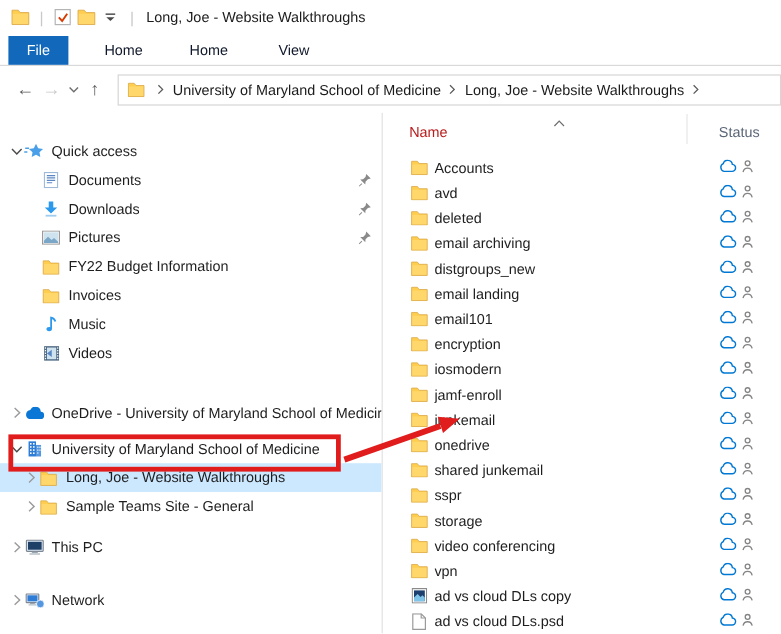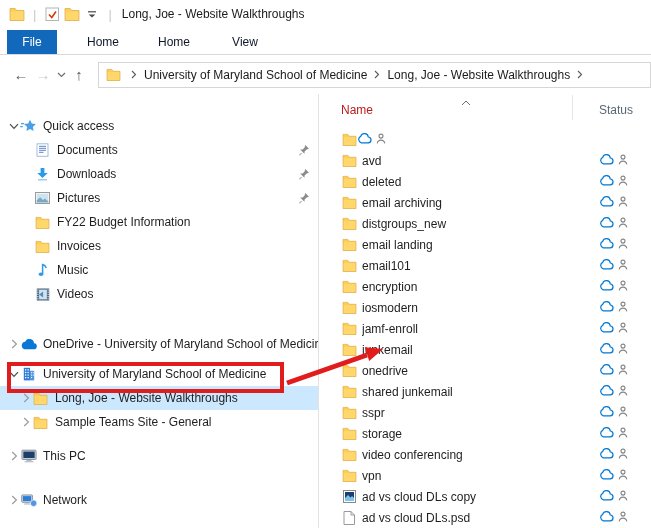--- a/index.html
+++ b/index.html
@@ -374,20 +374,21 @@
       </div>
       <div class="fl-rows" id="file-rows">
           <div class="file-row">
             <span class="file-ico">
               <svg width="15" height="13" viewBox="0 0 16 14">
                 <path d="M1 1.5h5.2l1.6 2H15v10H1z" fill="#ffce4f"></path>
                 <path d="M1 4.4h14v9.1H1z" fill="#ffd76b"></path>
                 <path d="M1 1.5h5.2l1.6 2H15v10H1z" fill="none" stroke="#d9a748" stroke-width="0.7"></path>
               </svg>
             </span>
+            <span class="file-name">Accounts</span>
             <span class="file-status">
               <span><svg width="15" height="11" viewBox="0 0 15 11">
                   <path d="M4.3 9.8h6.6a2.9 2.9 0 0 0 .4-5.8 3.9 3.9 0 0 0-7.6-.6A3.4 3.4 0 0 0 4.3 9.8z" fill="none" stroke="#0078d4" stroke-width="1.2"></path>
                 </svg></span>
               <span><svg width="10" height="11" viewBox="0 0 10 11">
                   <circle cx="5" cy="3.1" r="2" fill="none" stroke="#848484" stroke-width="1.1"></circle>
                   <path d="M1.2 10.4a3.9 4.2 0 0 1 7.6 0" fill="none" stroke="#848484" stroke-width="1.1"></path>
                 </svg></span>
             </span>
           </div>

